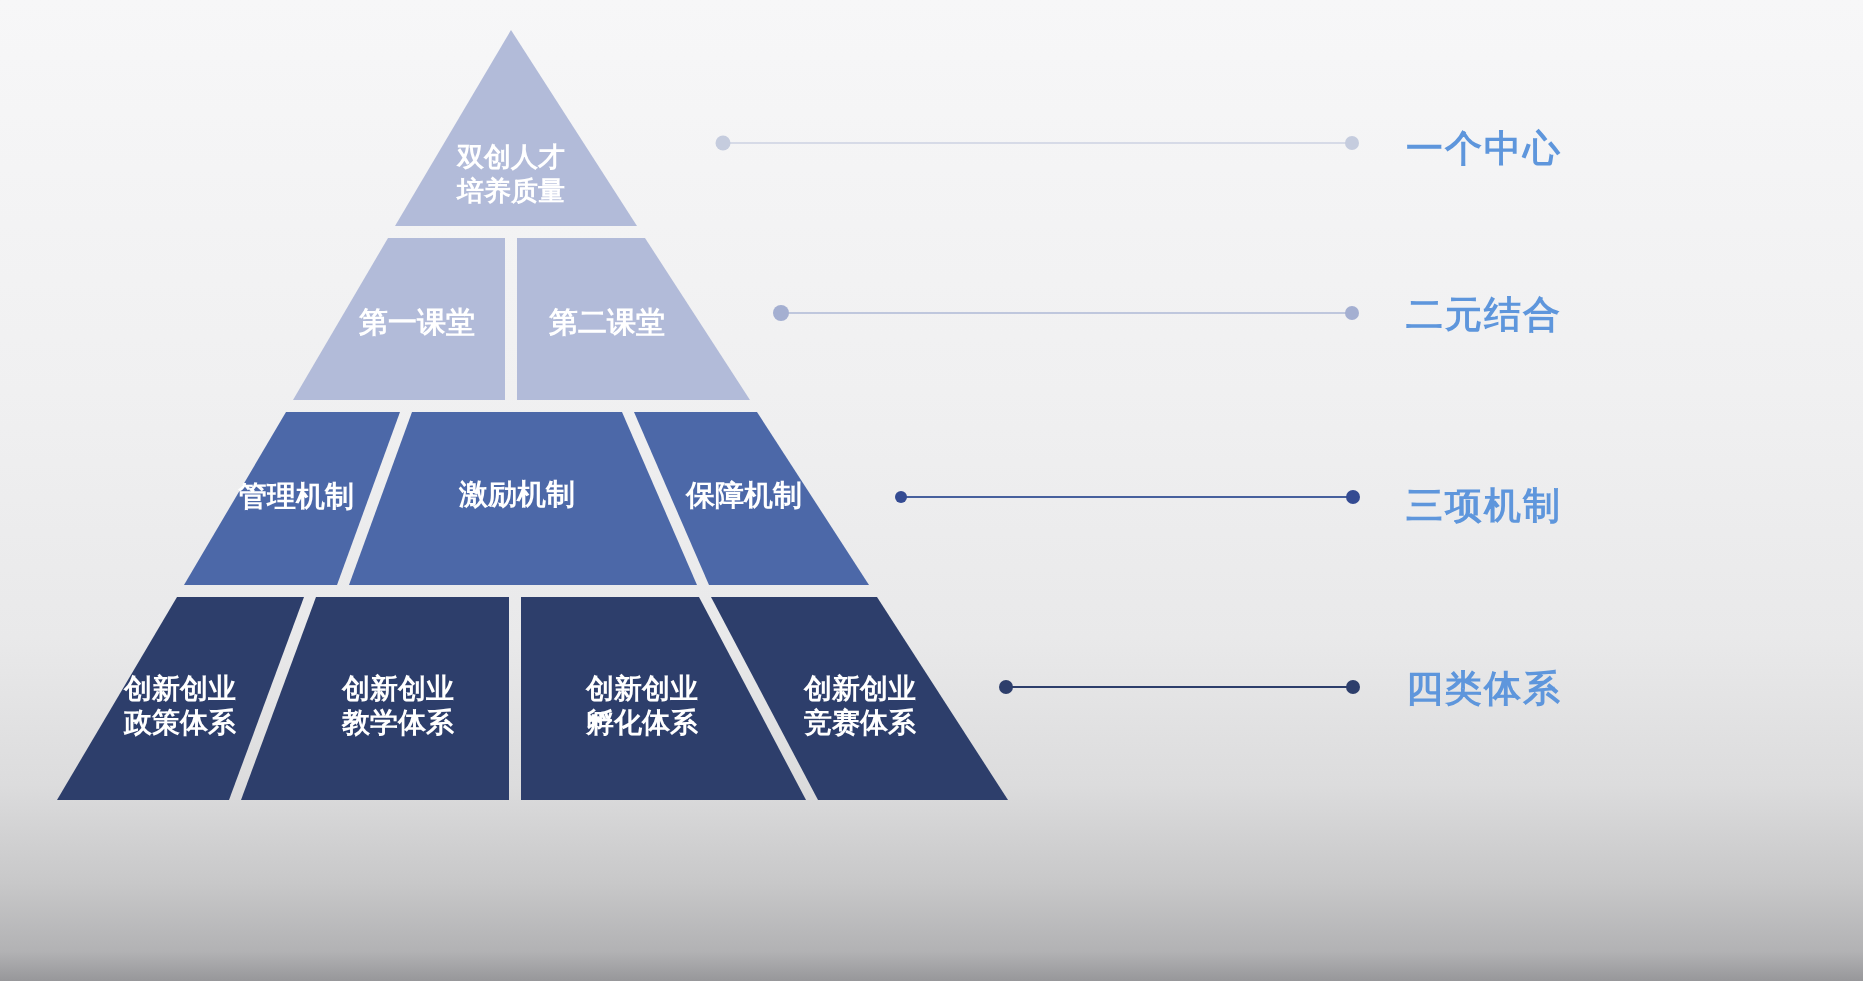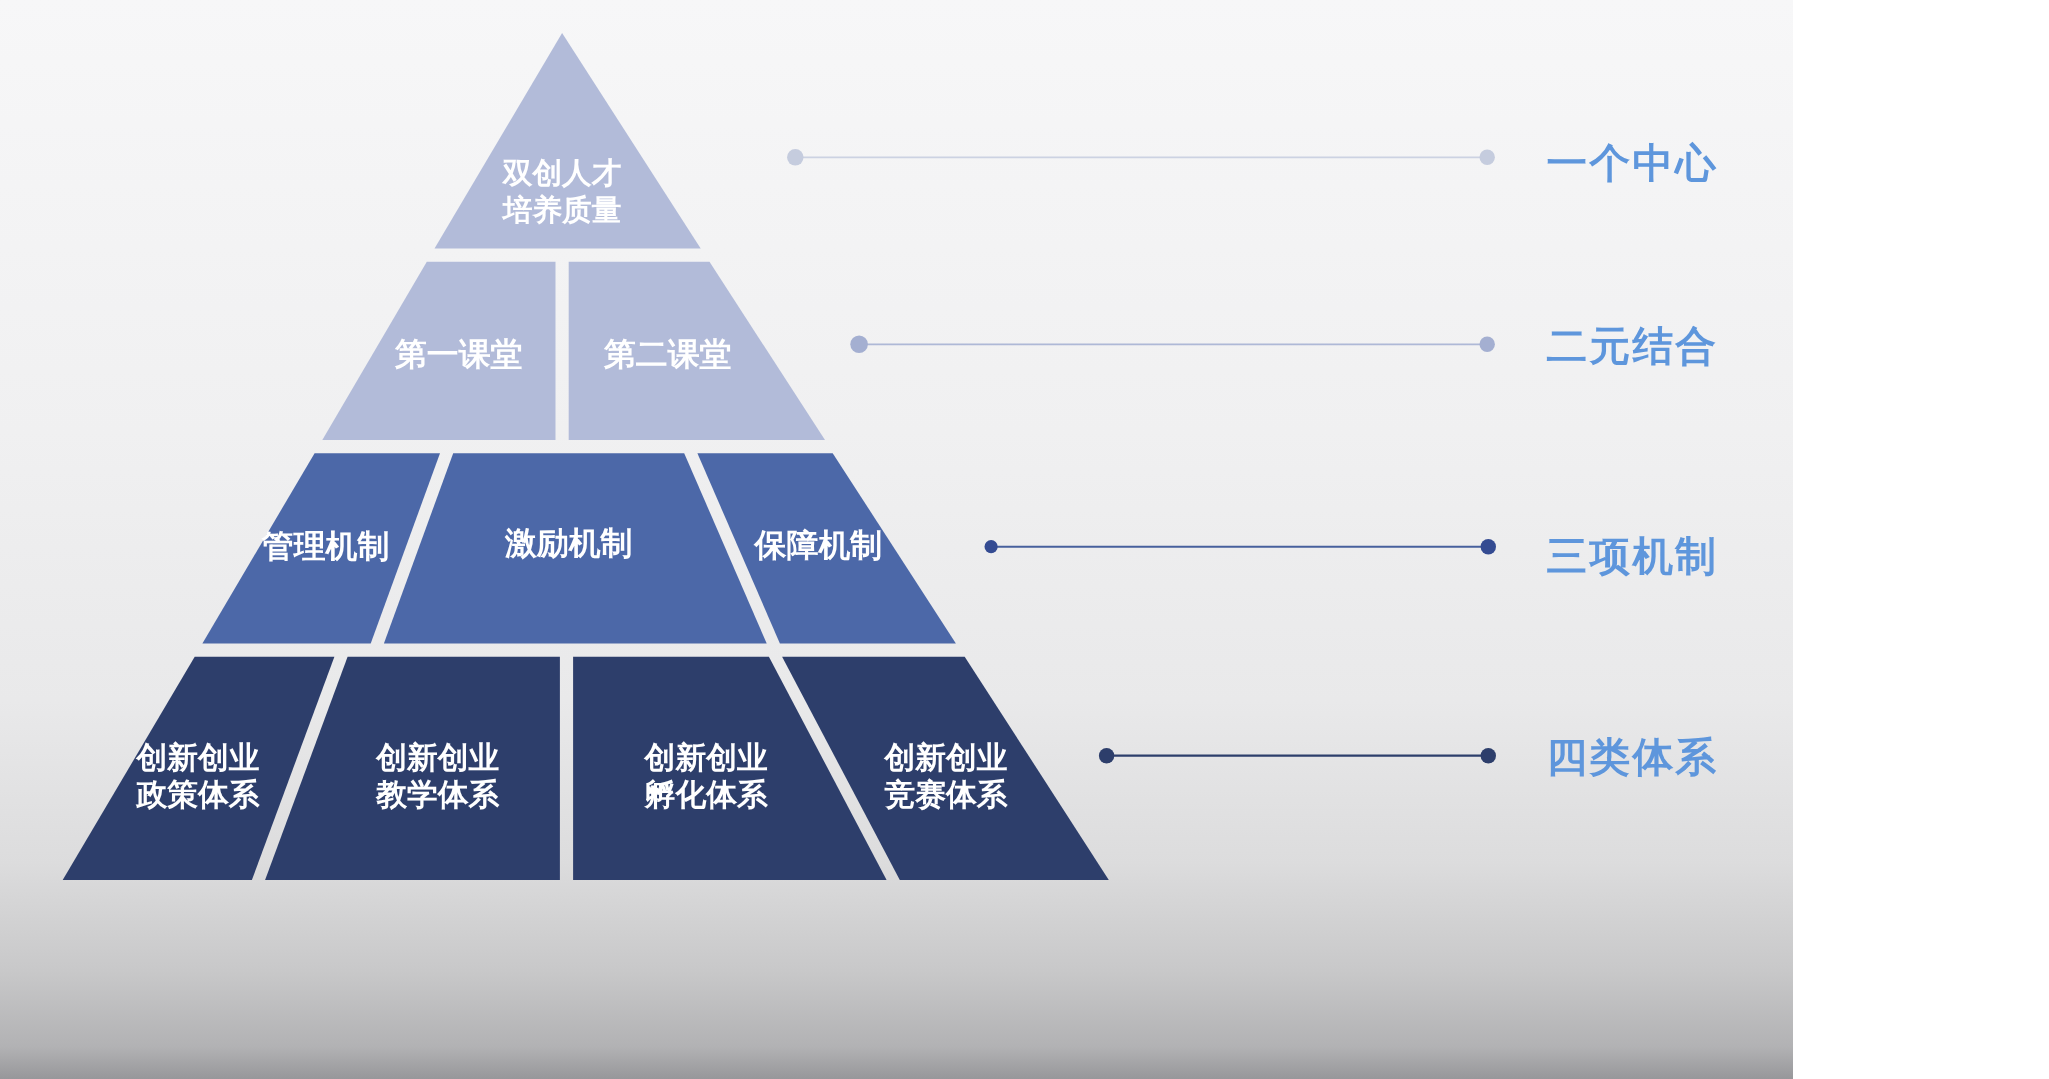--- a/index.html
+++ b/index.html
@@ -4,21 +4,21 @@
 <style>
   html, body {
     margin: 0;
     padding: 0;
   }
   body {
     font-family: "Liberation Sans", "DejaVu Sans", sans-serif;
   }
   .canvas {
     position: relative;
-    width: 1630px;
+    width: 1863px;
     height: 981px;
     overflow: hidden;
     background: linear-gradient(180deg,
       #f7f7f8 0%,
       #f0f0f1 40%,
       #e9e9ea 65%,
       #dcdcdd 80%,
       #c8c8c9 90%,
       #b2b2b4 97%,
       #97979a 100%);

